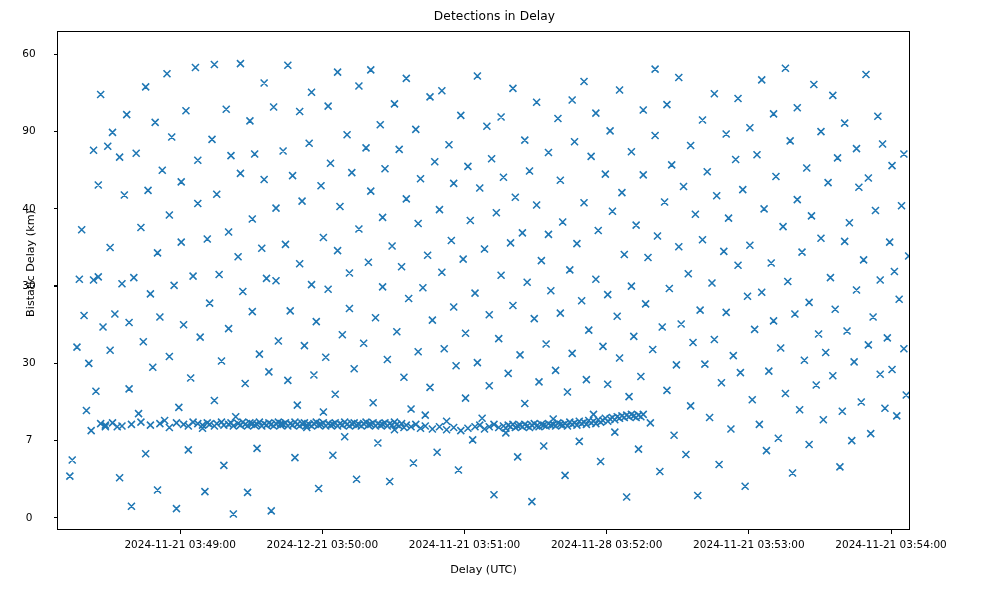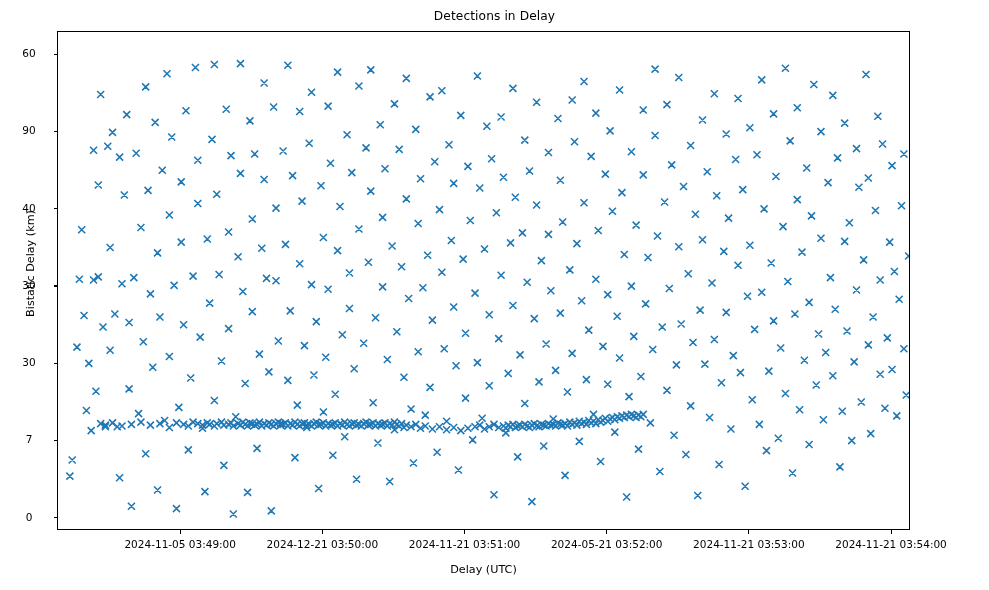--- a/index.html
+++ b/index.html
@@ -77,27 +77,27 @@
       <div class="ytick-label" style="left: 9px; top: 278.907px;">30</div>
       <div class="ytick-mark" style="left: 53.5px; top: 208.163px;"></div>
       <div class="ytick-label" style="left: 9px; top: 201.663px;">40</div>
       <div class="ytick-mark" style="left: 53.5px; top: 130.918px;"></div>
       <div class="ytick-label" style="left: 9px; top: 124.418px;">90</div>
       <div class="ytick-mark" style="left: 53.5px; top: 53.6734px;"></div>
       <div class="ytick-label" style="left: 9px; top: 47.1734px;">60</div>
     </div>
   <div id="x-ticks">
       <div class="xtick-mark" style="left: 179.711px; top: 530px;"></div>
-      <div class="xtick-label" style="left: 100.211px; top: 538px;">2024-11-05 03:49:00</div>
+      <div class="xtick-label" style="left: 100.211px; top: 538px;">2024-11-21 03:49:00</div>
       <div class="xtick-mark" style="left: 321.878px; top: 530px;"></div>
       <div class="xtick-label" style="left: 242.378px; top: 538px;">2024-12-21 03:50:00</div>
       <div class="xtick-mark" style="left: 464.044px; top: 530px;"></div>
       <div class="xtick-label" style="left: 384.544px; top: 538px;">2024-11-21 03:51:00</div>
       <div class="xtick-mark" style="left: 606.211px; top: 530px;"></div>
-      <div class="xtick-label" style="left: 526.711px; top: 538px;">2024-05-21 03:52:00</div>
+      <div class="xtick-label" style="left: 526.711px; top: 538px;">2024-11-28 03:52:00</div>
       <div class="xtick-mark" style="left: 748.378px; top: 530px;"></div>
       <div class="xtick-label" style="left: 668.878px; top: 538px;">2024-11-21 03:53:00</div>
       <div class="xtick-mark" style="left: 890.544px; top: 530px;"></div>
       <div class="xtick-label" style="left: 811.044px; top: 538px;">2024-11-21 03:54:00</div>
     </div>
 
   <div id="xlabel">Delay (UTC)</div>
   <div id="ylabel">Bistatic Delay (km)</div>
 
 </div>

